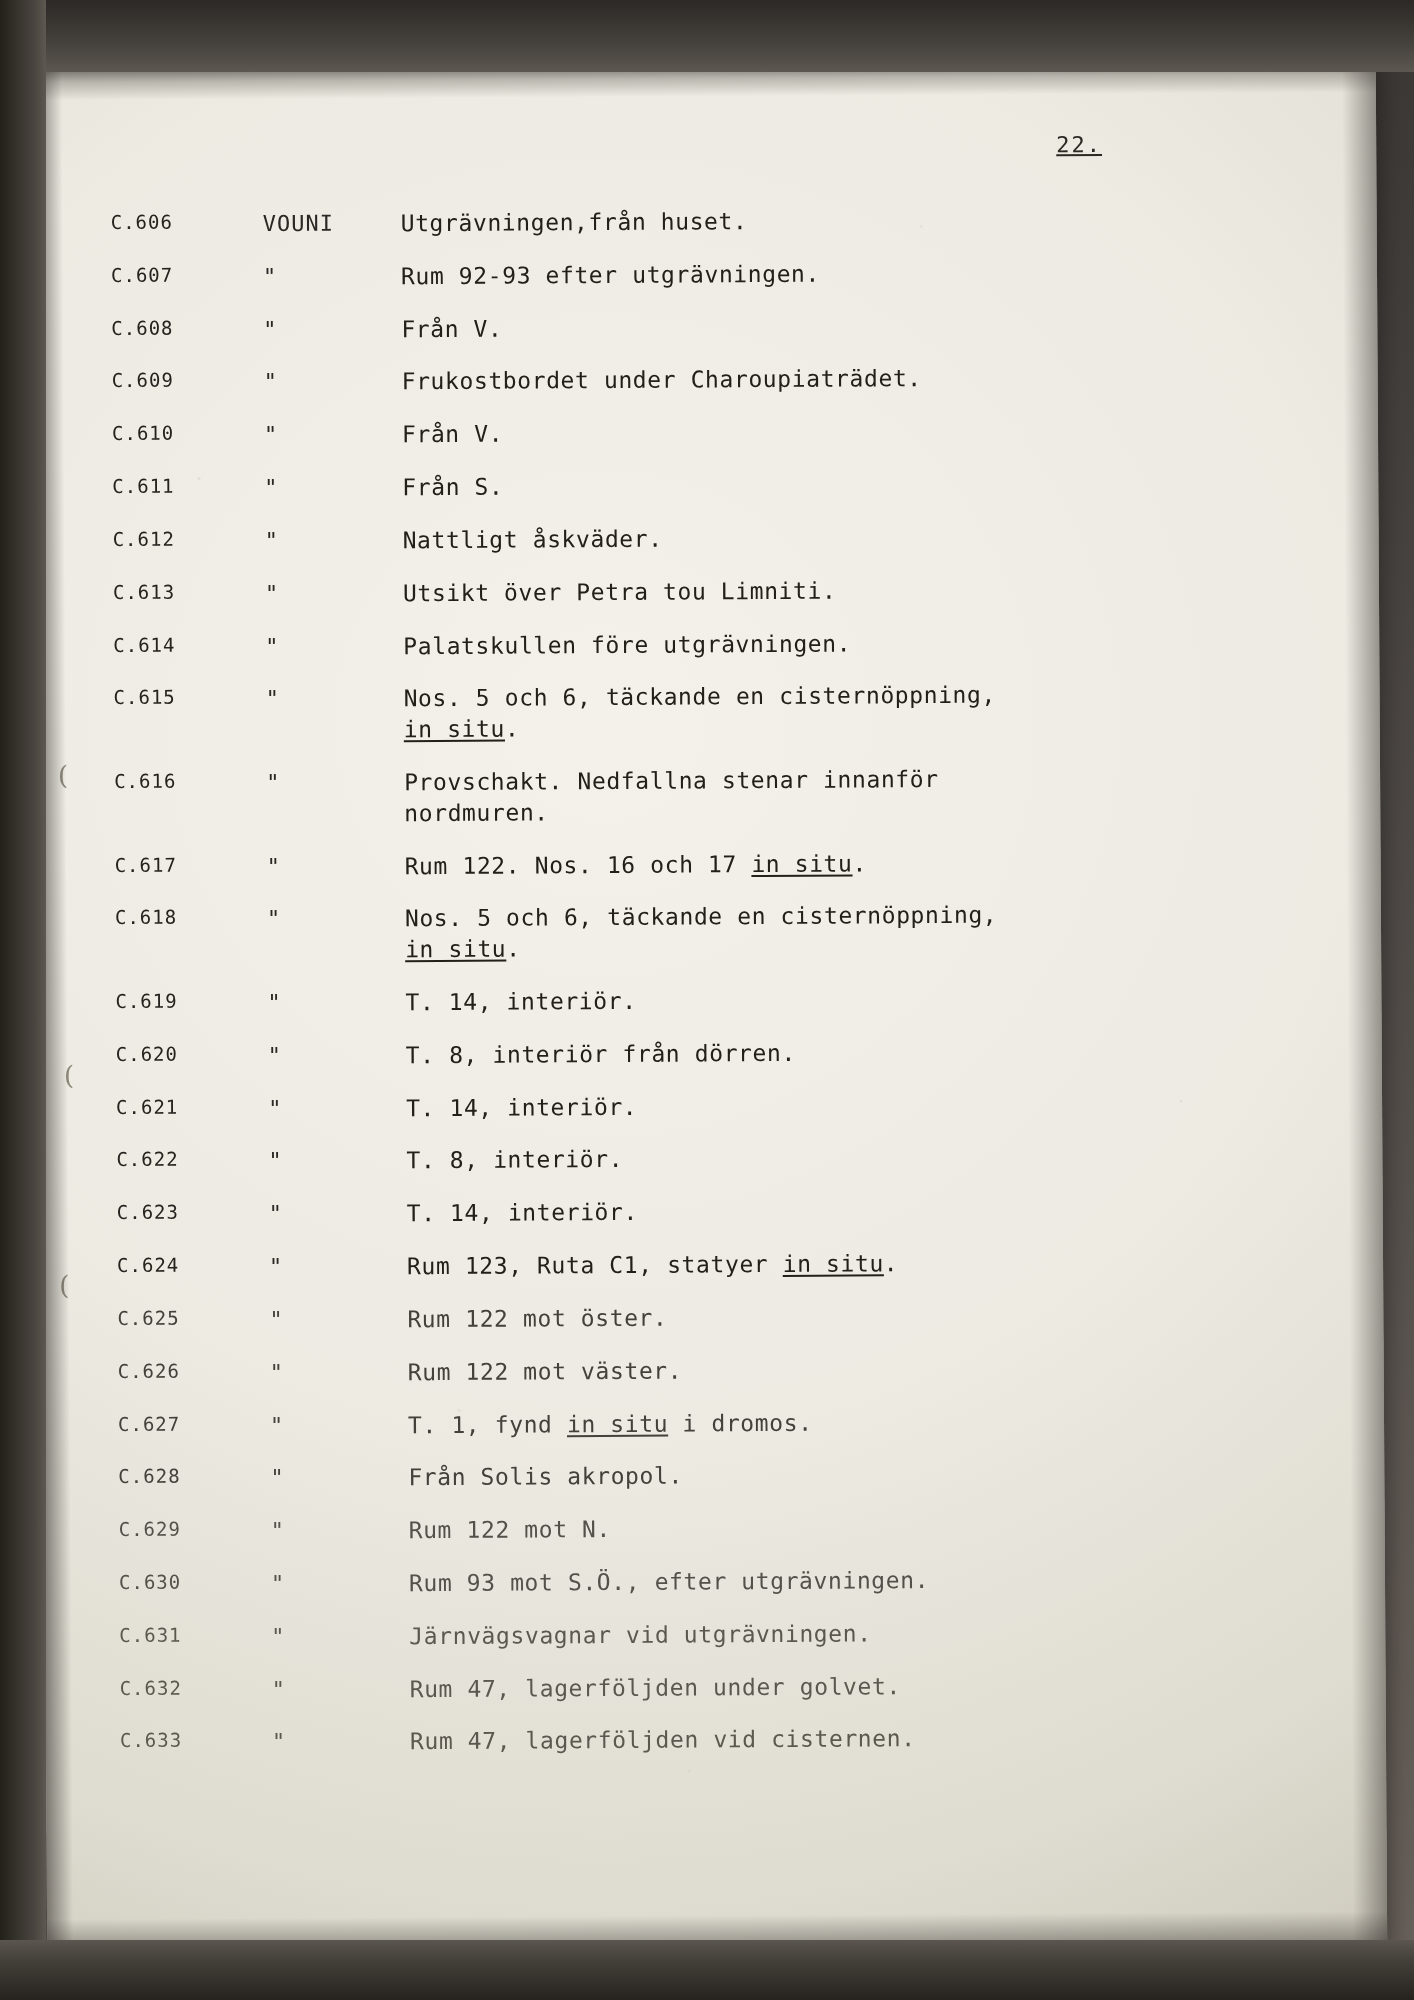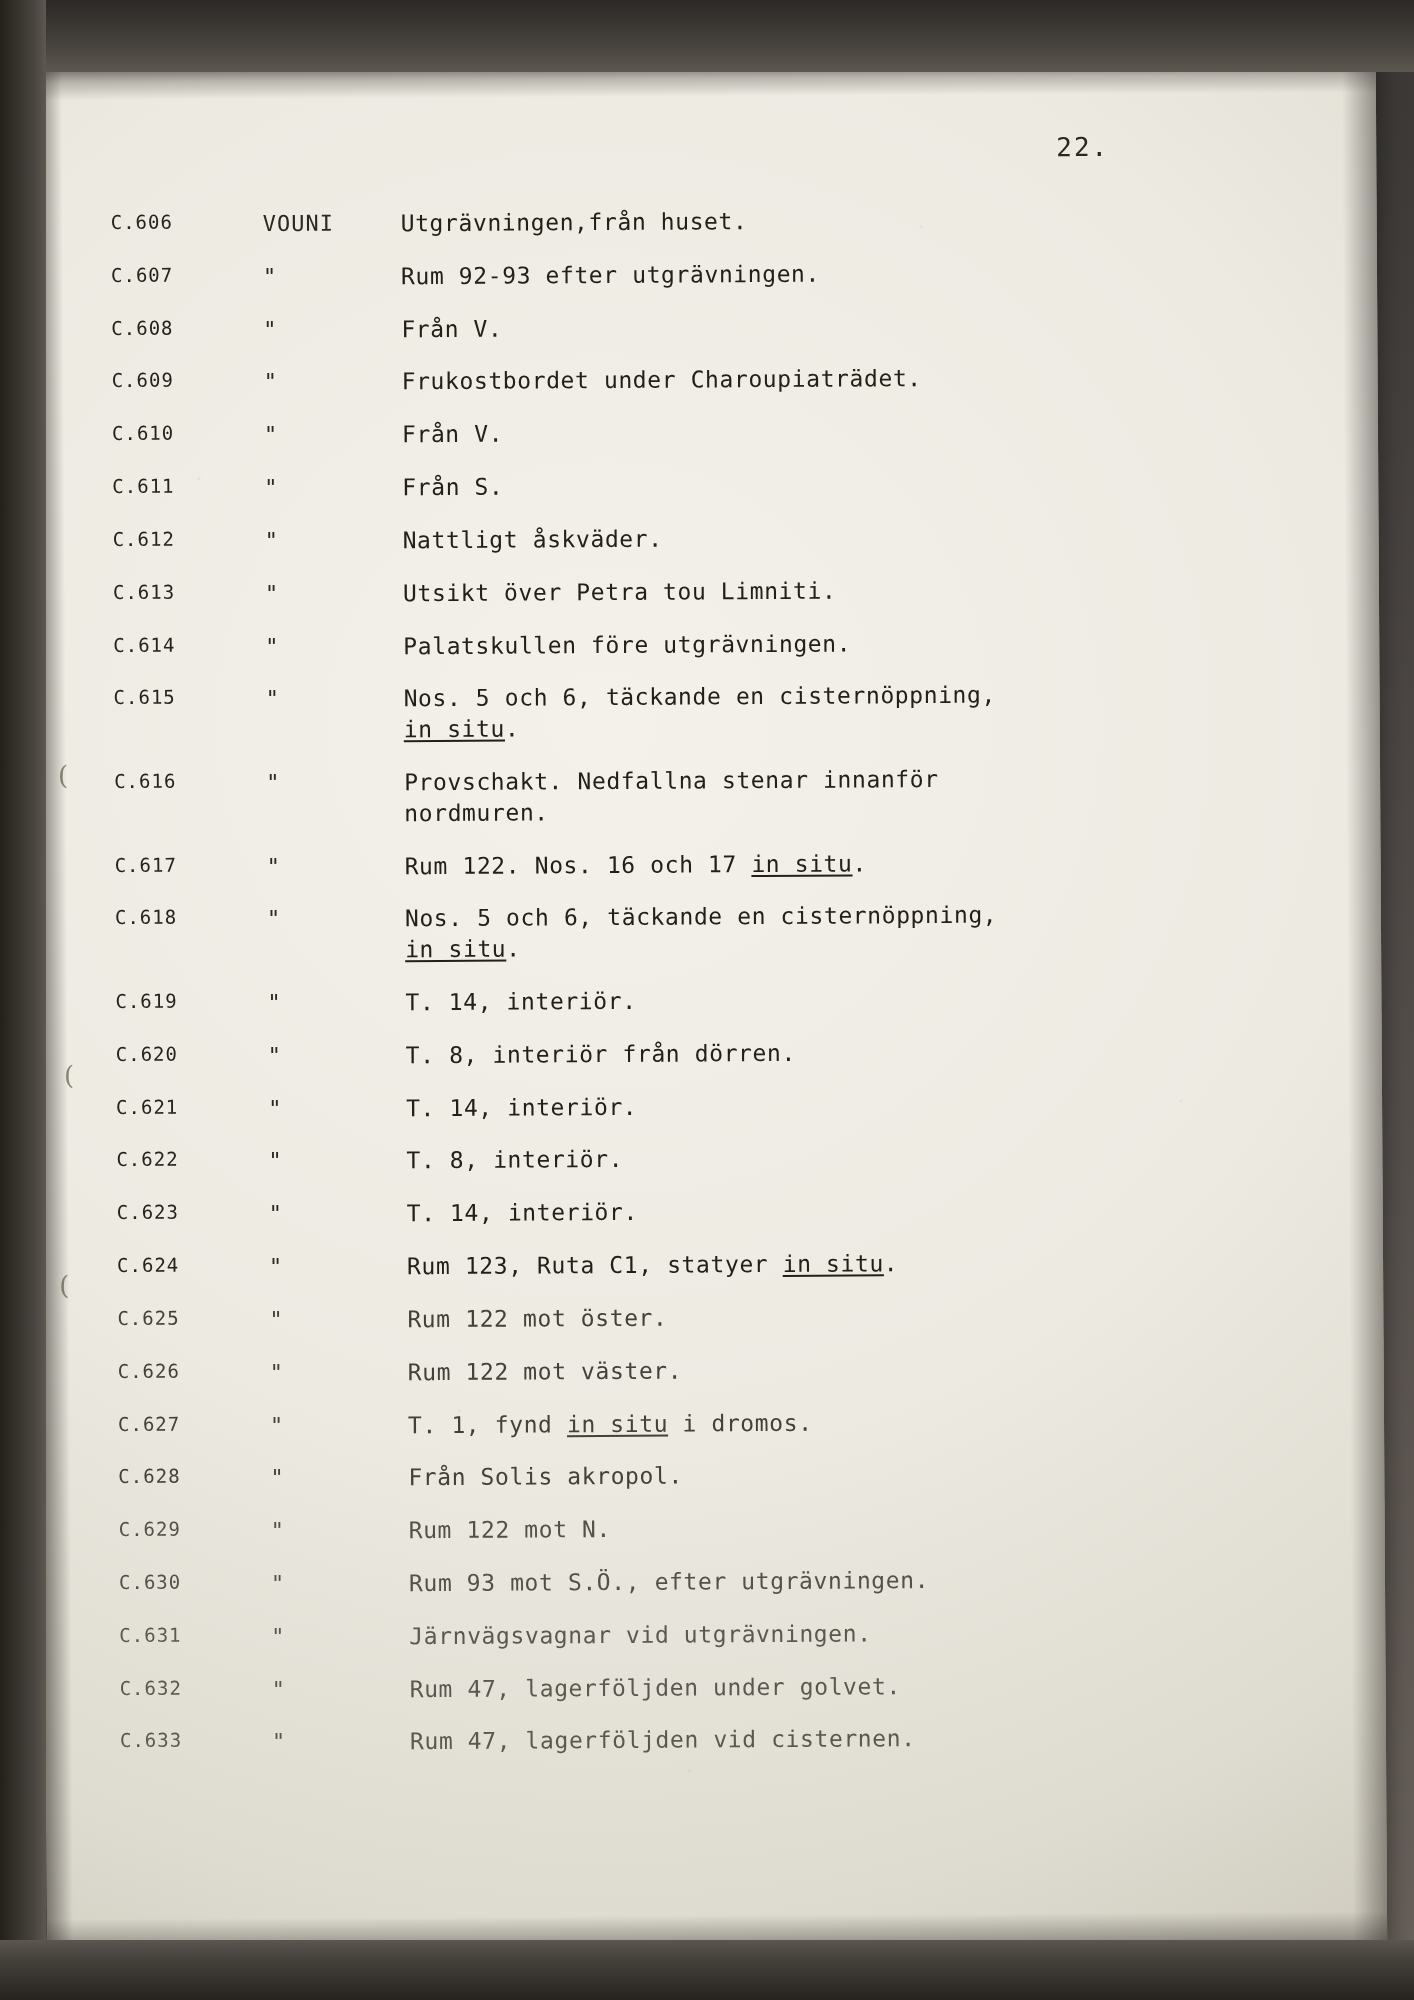--- a/index.html
+++ b/index.html
@@ -88,23 +88,24 @@
     left: 0; top: 0;
     width: 1340px;
     height: 1905px;
     color: #211f1c;
   }
 
   .page-number {
     position: absolute;
     left: 1020px;
     top: 78px;
-    font-size: 26px;
+    font-size: 22px;
     letter-spacing: 2px;
     color: #2b2824;
+    text-decoration: underline;
   }
 
   .entries {
     position: absolute;
     left: 74px;
     top: 150px;
     width: 1180px;
   }
 
   .entry {

